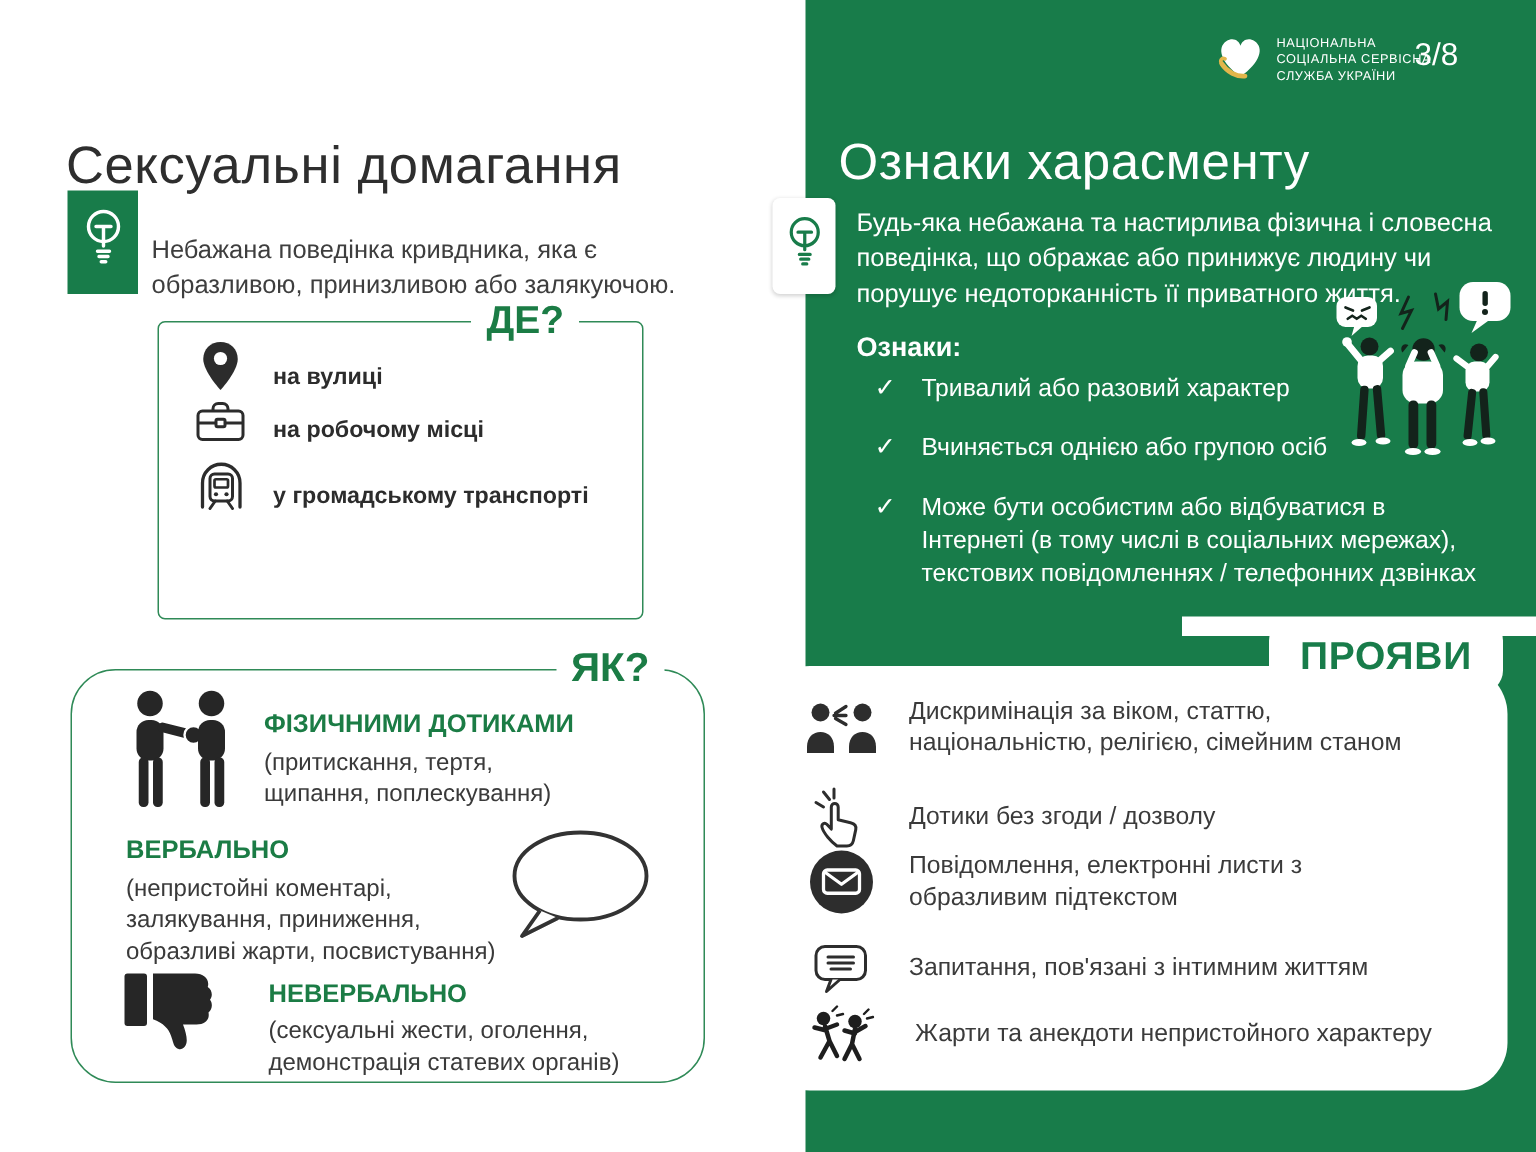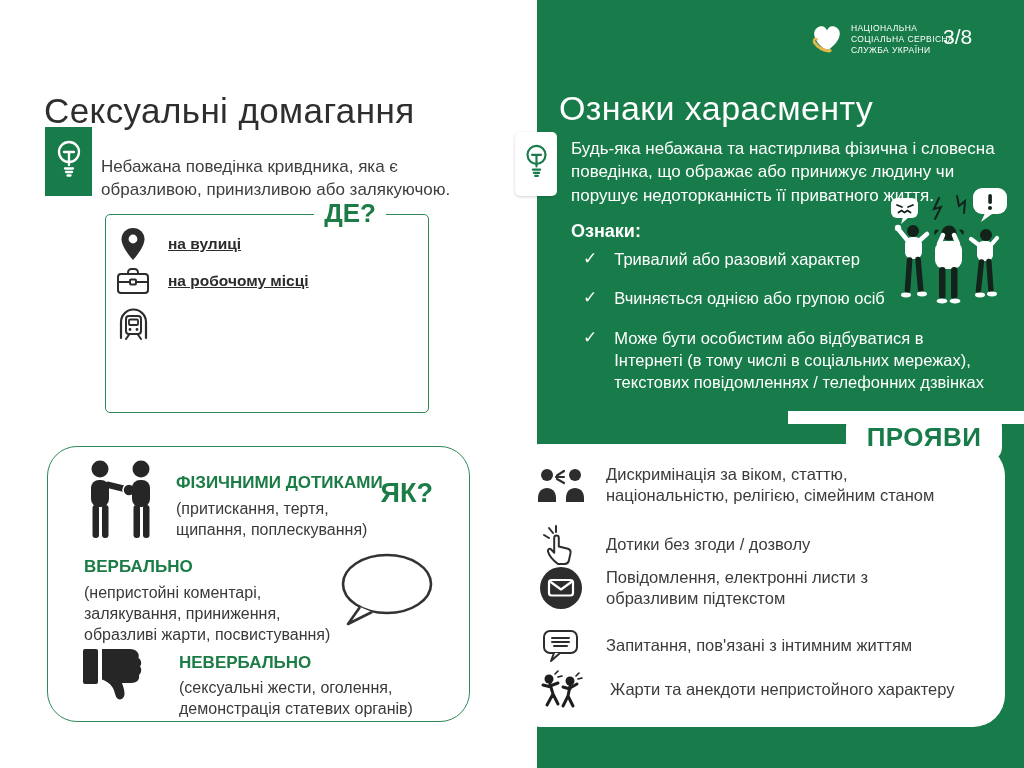--- a/index.html
+++ b/index.html
@@ -10,23 +10,23 @@
   .l-title{position:absolute;left:44px;top:68px;font-size:35px;font-weight:500;color:#2e2e2e;letter-spacing:.4px;}
   .l-bulbbox{position:absolute;left:45px;top:127px;width:47px;height:69px;background:#187C4A;
              display:flex;align-items:center;justify-content:center;}
   .l-def{position:absolute;left:101px;top:138px;width:402px;font-size:17px;line-height:1.38;color:#3e3e3e;}
 
   .gbox{position:absolute;border:1.6px solid #2f8a57;background:#fff;}
   .where-box{left:105px;top:214px;width:322px;height:197px;border-radius:5px;}
   .how-box{left:47px;top:446px;width:421px;height:274px;border-radius:30px;}
   .box-label{position:absolute;background:#fff;padding:0 10px;font-size:26px;font-weight:800;color:#1b7c45;line-height:1.2;}
   .where-label{top:-17px;right:42px;}
-  .how-label{top:-18px;right:26px;font-size:27px;margin-top:48px;}
-
-  .where-row{position:absolute;left:8px;display:flex;align-items:center;gap:16px;text-decoration:underline;}
+  .how-label{top:-18px;right:26px;font-size:27px;}
+
+  .where-row{position:absolute;left:22px;display:flex;align-items:flex-end;gap:16px;}
   .where-ic{width:38px;flex:none;display:flex;justify-content:center;}
   .where-txt{font-size:15.5px;font-weight:700;color:#2c2c2c;line-height:1.18;max-width:215px;}
 
   .how-title{position:absolute;font-size:17px;font-weight:800;color:#1b7c45;}
   .how-detail{position:absolute;font-size:16px;color:#3a3a3a;line-height:1.3;}
 
   
   .r-panel{position:absolute;left:537px;top:0;width:487px;height:768px;background:#187C4A;}
   .r-logo-heart{position:absolute;left:270px;top:20px;}
   .r-logo-text{position:absolute;left:314px;top:23px;font-size:8.5px;line-height:1.3;letter-spacing:.4px;
@@ -99,20 +99,21 @@
       <span class="where-ic">
         <svg width="35" height="37" viewBox="0 0 35 37" fill="none" stroke="#2c2c2c" stroke-width="2.2" stroke-linecap="round">
           <path d="M5 35V19a12.5 12.5 0 0 1 25 0v16"></path>
           <rect x="10" y="13" width="15" height="18" rx="3" stroke-width="2"></rect>
           <rect x="13" y="16.5" width="9" height="5.5" rx="1" stroke-width="1.8"></rect>
           <circle cx="14" cy="26.5" r="1.4" fill="#2c2c2c" stroke="none"></circle>
           <circle cx="21" cy="26.5" r="1.4" fill="#2c2c2c" stroke="none"></circle>
           <path d="M13.5 31l-3.5 5M21.5 31l3.5 5" stroke-width="2"></path>
         </svg>
       </span>
+      <span class="where-txt">у громадському транспорті</span>
     </div>
 
   </div>
 
   <div class="gbox how-box">
     <span class="box-label how-label">ЯК?</span>
 
     <span style="position:absolute;left:34px;top:12px;">
       <svg width="78" height="86" viewBox="0 0 78 86" fill="#262626">
         <circle cx="18" cy="10" r="8.5"></circle>

